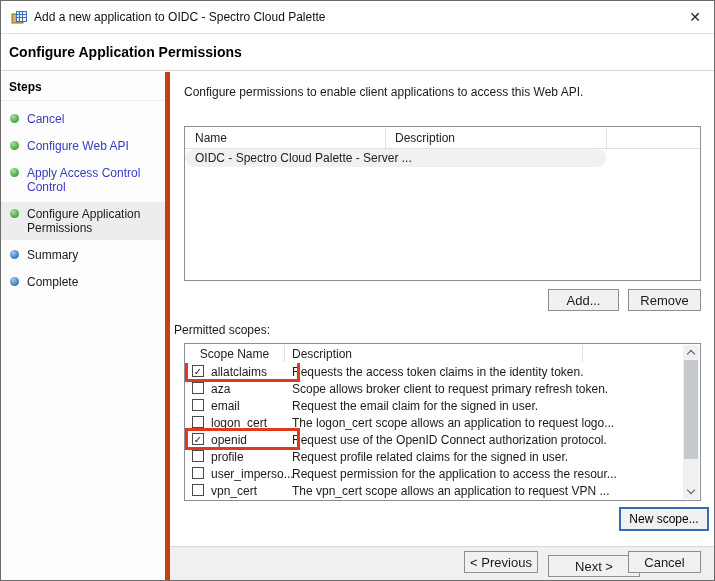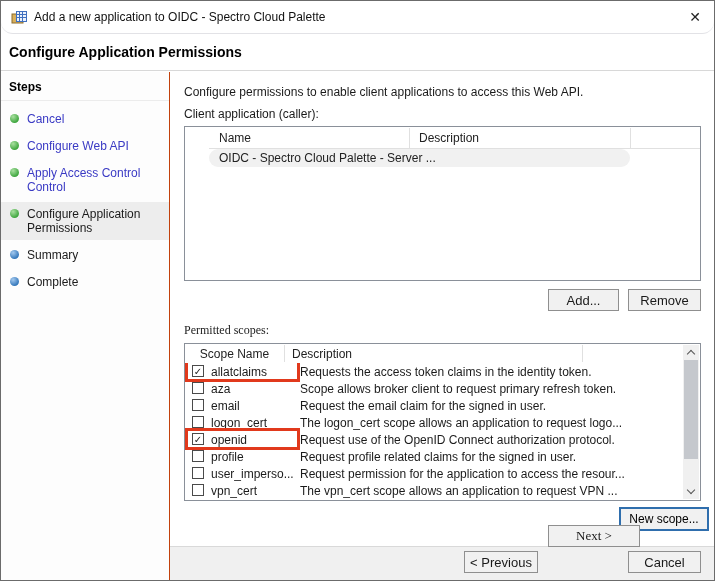--- a/index.html
+++ b/index.html
@@ -5,103 +5,103 @@
   * { margin:0; padding:0; box-sizing:border-box; }
   html,body { background:#cfcfcf; }
   body { font-family:"Liberation Sans", sans-serif; font-size:12px; color:#1b1b1b; }
   #window {
     position:relative; width:715px; height:581px; background:#ffffff;
     border:1px solid #6b6b6b; overflow:hidden;
   }
 
   
   .titlebar { position:absolute; left:0; top:0; width:100%; height:33px;
-    background:#ffffff; border-bottom:1px solid #e2e2e6;border-radius:12px; }
+    background:#ffffff; border-bottom:1px solid #e2e2e6; }
   .app-icon { position:absolute; left:10px; top:8px; width:17px; height:17px; }
   .title-text { position:absolute; left:33px; top:9px; font-size:12px; color:#111; }
   .close-btn { position:absolute; right:9px; top:6px; width:20px; height:20px;
     text-align:center; line-height:20px; font-size:14px; color:#222; cursor:pointer; }
 
   
   .pageheader { position:absolute; left:0; top:34px; width:100%; height:36px;
     background:#ffffff; border-bottom:1px solid #d8d8d8; }
   .pageheader .h1 { position:absolute; left:8px; top:9px; font-size:14px; font-weight:bold; color:#000; }
 
   
   .sidebar { position:absolute; left:0; top:71px; width:169px; height:510px;
-    background:#fdfdfd; border-right:1px solid #c2410c; }
+    background:#fdfdfd; border-right:5px solid #c2410c; }
   .steps-title { font-weight:bold; font-size:12px; color:#000; padding:8px 0 6px 8px;
     border-bottom:1px solid #ececec; }
   .steps-list { padding-top:6px; }
   .step { position:relative; padding:5px 6px 5px 26px; margin-bottom:3px; line-height:14px; cursor:pointer; }
   .bullet { position:absolute; left:9px; top:7px; width:9px; height:9px; border-radius:50%; }
   .step.st-done .bullet,
   .step.st-current .bullet { background:radial-gradient(circle at 35% 30%, #a9e0a0, #39a339 75%); }
   .step.st-upcoming .bullet { background:radial-gradient(circle at 35% 30%, #a3c9ef, #2e73b8 75%); }
   .step.st-done .steplabel { color:var(--step-link, #3a3ac4); }
   .step.st-current { background:#ededed; }
   .step.st-current .steplabel { color:#1b1b1b; }
   .step.st-upcoming .steplabel { color:#1b1b1b; }
 
   
   .intro { position:absolute; left:183px; top:84px; }
   .client-label { position:absolute; left:183px; top:106px; }
 
   .client-table { position:absolute; left:183px; top:125px; width:517px; height:155px;
-    background:#fff; border:1px solid #8a9099;padding-left:24px; }
+    background:#fff; border:1px solid #8a9099; }
   .ct-header { position:relative; height:22px; border-bottom:1px solid #e0e0e0; }
   .ct-header .col1 { position:absolute; left:10px; top:4px; color:#222; }
   .ct-header .col2 { position:absolute; left:210px; top:4px; color:#222; }
   .ct-sep1 { position:absolute; left:200px; top:1px; height:20px; width:1px; background:#e0e0e0; }
   .ct-sep2 { position:absolute; left:421px; top:1px; height:20px; width:1px; background:#e0e0e0; }
   .crow { position:relative; height:18px; line-height:18px; background:#f1f1f1; width:421px;
     padding-left:10px; color:#222; cursor:default;border-radius:9px; }
 
   .btn { position:absolute; height:22px; background:#f1f1f1; border:1px solid #8f8f8f;
     font-family:"Liberation Sans", sans-serif; font-size:13px; color:#1a1a1a;
     text-align:center; cursor:pointer; }
   #btn-add { left:547px; top:288px; width:71px; }
   #btn-remove { left:627px; top:288px; width:73px; }
 
-  .scopes-label { position:absolute; left:183px; top:322px;font-family:Liberation Serif, serif; }
+  .scopes-label { position:absolute; left:173px; top:322px; }
 
   .scope-table { position:absolute; left:183px; top:342px; width:517px; height:158px;
     background:#fff; border:1px solid #8a9099; }
   .st-header { position:relative; height:19px; }
   .st-header .col1 { position:absolute; left:0; top:3px; width:99px; text-align:center; color:#222; }
   .st-header .col2 { position:absolute; left:107px; top:3px; color:#222; }
   .st-sep1 { position:absolute; left:99px; top:1px; height:17px; width:1px; background:#e0e0e0; }
   .st-sep2 { position:absolute; left:397px; top:1px; height:17px; width:1px; background:#e0e0e0; }
   .st-rows { position:absolute; left:0; top:19px; right:18px; bottom:0; overflow:hidden; }
   .srow { position:relative; height:17px; }
   .nwrap { position:absolute; left:1px; top:0; width:106px; height:17px; }
   .nwrap.hl::after { content:""; position:absolute; left:-1px; top:-3px; right:-8px; bottom:-2px;
     border:3px solid var(--annotation-red, #e1391c); z-index:5; }
   .cb { position:absolute; left:6px; top:2px; width:12px; height:12px; background:#fff;
     border:1px solid #4a4a4a; font-size:10px; line-height:11px; text-align:center; color:#222; cursor:pointer; }
   .sname { position:absolute; left:25px; top:2px; white-space:nowrap; }
-  .sdesc { position:absolute; left:115px; top:2px; white-space:nowrap;text-align:center; }
+  .sdesc { position:absolute; left:107px; top:2px; white-space:nowrap;text-align:center; }
 
   
   .sbar { position:absolute; top:1px; right:1px; bottom:1px; width:16px; background:#f0f0f0; }
   .sb-arrow { position:absolute; left:0; width:16px; height:15px; cursor:pointer; }
   .sb-up { top:0; } .sb-down { bottom:0; }
   .chev { position:absolute; left:5px; width:6px; height:6px; border-left:1px solid #555; border-top:1px solid #555; }
   .sb-up .chev { top:6px; transform:rotate(45deg); }
   .sb-down .chev { top:3px; transform:rotate(225deg); }
   .sb-thumb { position:absolute; left:1px; top:15px; width:14px; height:99px; background:#c5c8cd; cursor:grab; }
 
   #btn-newscope { position:absolute; left:618px; top:506px; width:90px; height:24px;
     background:#f1f1f1; border:2px solid var(--focus-border, #2f6ead); font-size:12px; cursor:pointer; }
 
   
   .footer { position:absolute; left:169px; top:545px; right:0; bottom:0;
     background:#f0f0f0; border-top:1px solid #d9d9d9; }
   #btn-previous { left:463px; top:550px; width:74px; }
-  #btn-next { left:547px; top:524px; width:92px;font-family:Liberation Serif, serif; }
+  #btn-next { left:547px; top:554px; width:92px; }
   #btn-cancel { left:627px; top:550px; width:73px; }
 </style>
 </head>
 <body>
 
 <div id="window">
 
   <div class="titlebar">
     <span class="app-icon">
       <svg width="17" height="17" viewBox="0 0 17 17">
@@ -148,21 +148,20 @@
         </div>
 
         <div class="step st-upcoming">
           <span class="bullet"></span>
           <span class="steplabel">Complete</span>
         </div>
       </div>
   </div>
 
   <div class="intro">Configure permissions to enable client applications to access this Web API.</div>
-  <div class="client-label">Client application (caller):</div>
 
   <div class="client-table">
     <div class="ct-header">
       <span class="col1">Name</span>
       <span class="col2">Description</span>
       <span class="ct-sep1"></span>
       <span class="ct-sep2"></span>
     </div>
     <div>
 

